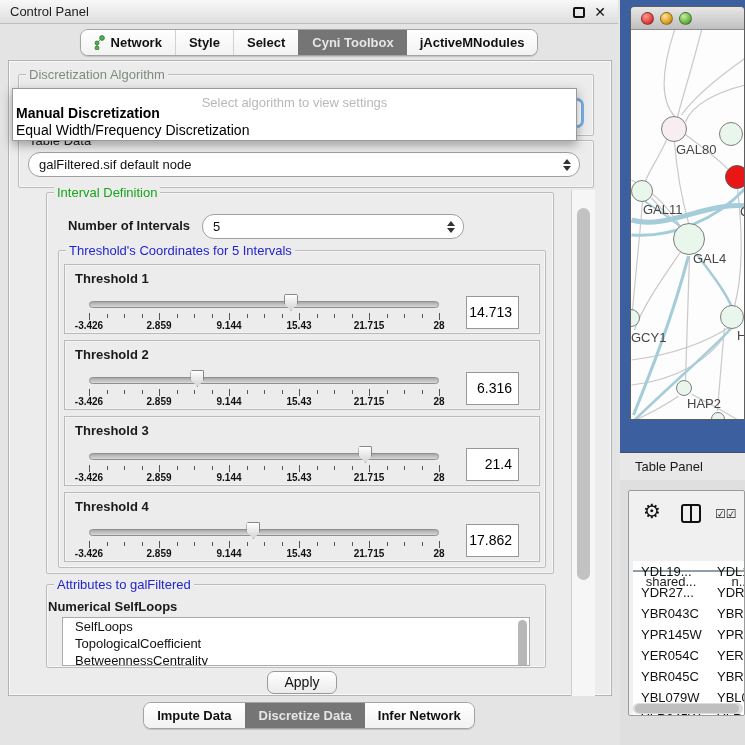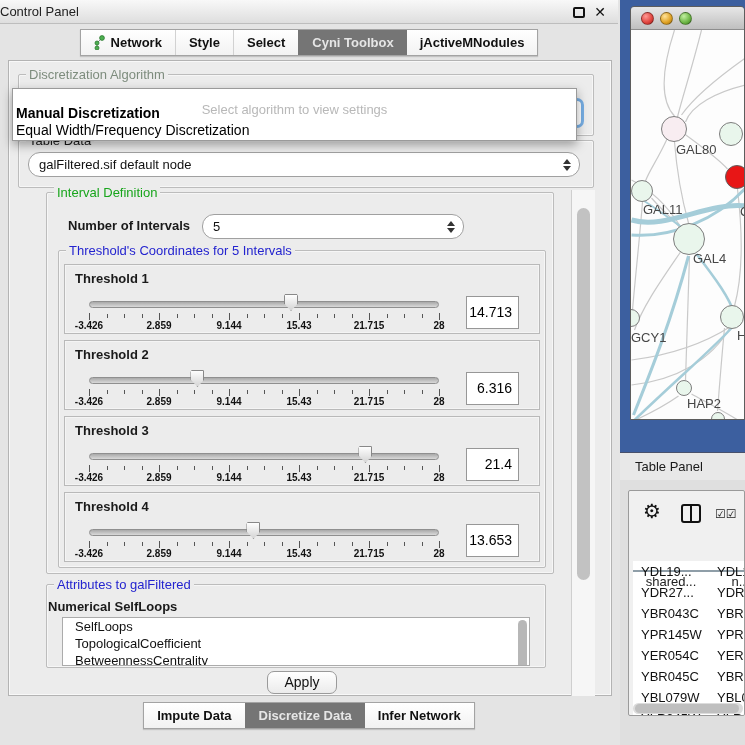--- a/index.html
+++ b/index.html
@@ -3,26 +3,26 @@
 <meta charset="utf-8">
 <style>
   * { margin:0; padding:0; box-sizing:border-box; }
   html,body { width:745px; height:745px; overflow:hidden; }
   body { position:relative; background:#e4e4e4; font-family:"Liberation Sans","DejaVu Sans",sans-serif; color:#1a1a1a; }
 
   
   .left-panel { position:absolute; left:0; top:0; width:618px; height:745px; background:#e4e4e4; }
   .titlebar { position:absolute; left:0; top:0; width:618px; height:24px;
               background:linear-gradient(#f8f8f8,#dedede); border-bottom:1px solid #bdbdbd; }
-  .titlebar .tb-text { position:absolute; left:0; top:0; line-height:24px; font-size:13px; color:#222; }
+  .titlebar .tb-text { position:absolute; left:10px; top:0; line-height:24px; font-size:13px; color:#222; }
   .float-btn { position:absolute; right:33px; top:7px; width:12px; height:11px; border:2px solid #111; border-radius:2px; background:transparent; }
   .close-btn { position:absolute; right:12px; top:2px; font-size:14px; font-weight:bold; color:#111; line-height:20px; }
 
   .tabbar { position:absolute; left:0; top:29px; width:618px; display:flex; justify-content:center; }
-  .tabgroup { display:flex; border:1px solid #a3a3a3; border-radius:0; background:#fff; overflow:hidden;
+  .tabgroup { display:flex; border:1px solid #a3a3a3; border-radius:8px; background:#fff; overflow:hidden;
               box-shadow:0 1px 1px rgba(0,0,0,.15); }
   .tab { padding:4px 13px; font-size:13px; font-weight:bold; color:#111; line-height:17px; white-space:nowrap;
          border-left:1px solid #d2d2d2; background:linear-gradient(#ffffff,#f2f2f2); display:flex; align-items:center; gap:5px;}
   .tab:first-child { border-left:none; }
   .tab.selected { background:#757575; color:#e6e6e6; border-left:1px solid #757575; }
   .tab.selected + .tab { border-left:none; }
 
   .main-panel { position:absolute; left:8px; top:60px; width:604px; height:636px;
                 background:#ececec; border:1px solid #b3b3b3; box-shadow:inset 0 0 0 1px #f8f8f8; }
 
@@ -36,21 +36,21 @@
   .grp-algo  { left:18px; top:74px;  width:576px; height:62px; }
   .grp-table { left:18px; top:140px; width:576px; height:48px; }
   .grp-interval { left:46px; top:192px; width:508px; height:382px; }
   .grp-thresh   { left:58px; top:250px; width:488px; height:318px; }
   .grp-attrs    { left:46px; top:584px; width:500px; height:84px; }
 
   .focus-ring { position:absolute; left:556px; top:98px; width:28px; height:30px; border:3px solid #77aee4; border-radius:7px; background:#fff; z-index:4; }
 
   .popup { position:absolute; left:12px; top:88px; width:565px; height:53px; background:#fff;
            border:1px solid #9a9a9a; box-shadow:0 4px 10px rgba(0,0,0,.35); z-index:10; }
-  .popup .hint { text-align:center; color:#b8b8b8; font-size:13px; padding-top:13px; height:16px; }
+  .popup .hint { text-align:center; color:#b8b8b8; font-size:13px; padding-top:6px; height:16px; }
   .popup .item { font-size:14px; padding-left:3px; height:17px; line-height:17px; color:#000; }
   .popup .item.bold { font-weight:bold; }
 
   .combo { position:absolute; background:#fff; border:1px solid #a0a0a0; border-radius:12px; }
   .combo .combo-text { position:absolute; left:10px; top:0; font-size:13px; line-height:23px; color:#111; }
   .spinner { position:absolute; right:8px; top:50%; transform:translateY(-50%); width:8px; height:12px; }
   .spinner .up, .spinner .dn { position:absolute; left:0; width:0; height:0; border-left:4px solid transparent; border-right:4px solid transparent; }
   .spinner .up { top:0; border-bottom:5px solid #333; }
   .spinner .dn { bottom:0; border-top:5px solid #333; }
 
@@ -344,21 +344,21 @@
         <div class="tick major" style="left: 374px;"></div>
       </div>
     <div class="scale-labels">
         <div class="scale-label" style="left: 24px;">-3.426</div>
         <div class="scale-label" style="left: 94px;">2.859</div>
         <div class="scale-label" style="left: 164px;">9.144</div>
         <div class="scale-label" style="left: 234px;">15.43</div>
         <div class="scale-label" style="left: 304px;">21.715</div>
         <div class="scale-label" style="left: 374px;">28</div>
       </div>
-    <div class="value-box">13.653</div>
+    <div class="value-box">17.862</div>
   </div>
 
   <div class="group grp-attrs">
     <span class="group-title gt-blue">Attributes to galFiltered</span>
   </div>
   <span class="attrs-sub">Numerical SelfLoops</span>
   <div class="attr-list">
     <div class="attr-item">SelfLoops</div>
     <div class="attr-item">TopologicalCoefficient</div>
     <div class="attr-item">BetweennessCentrality</div>

